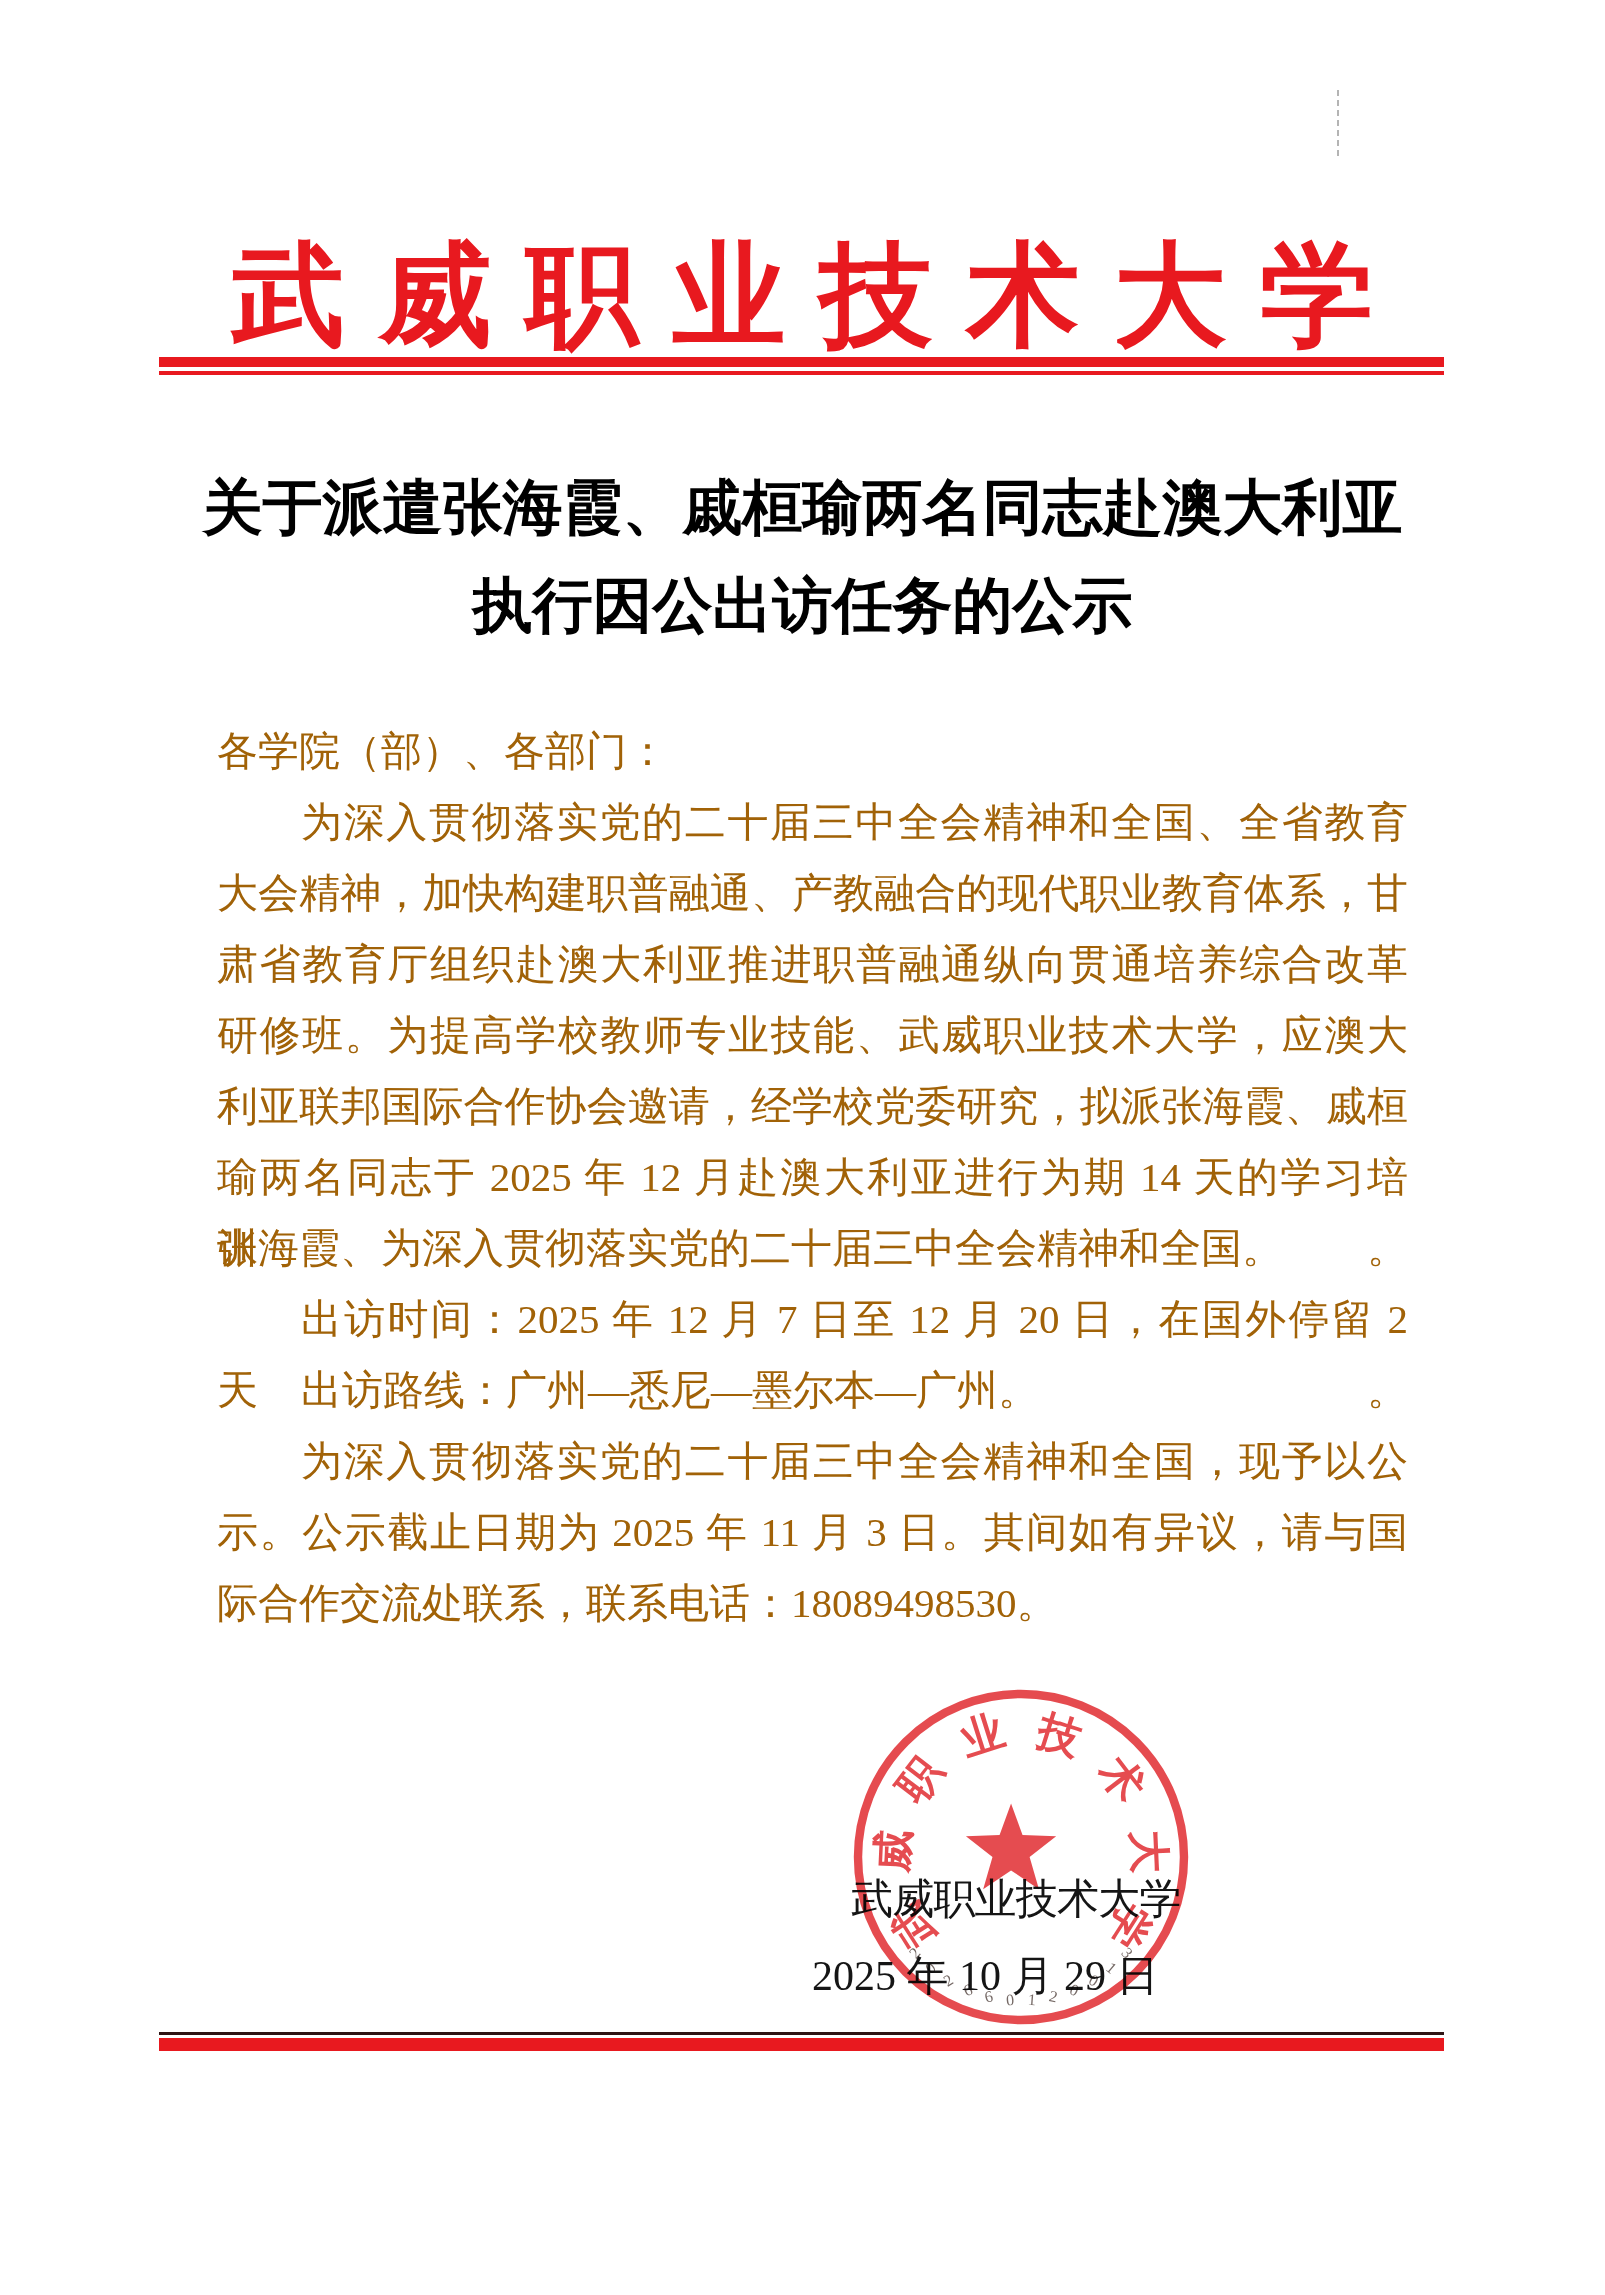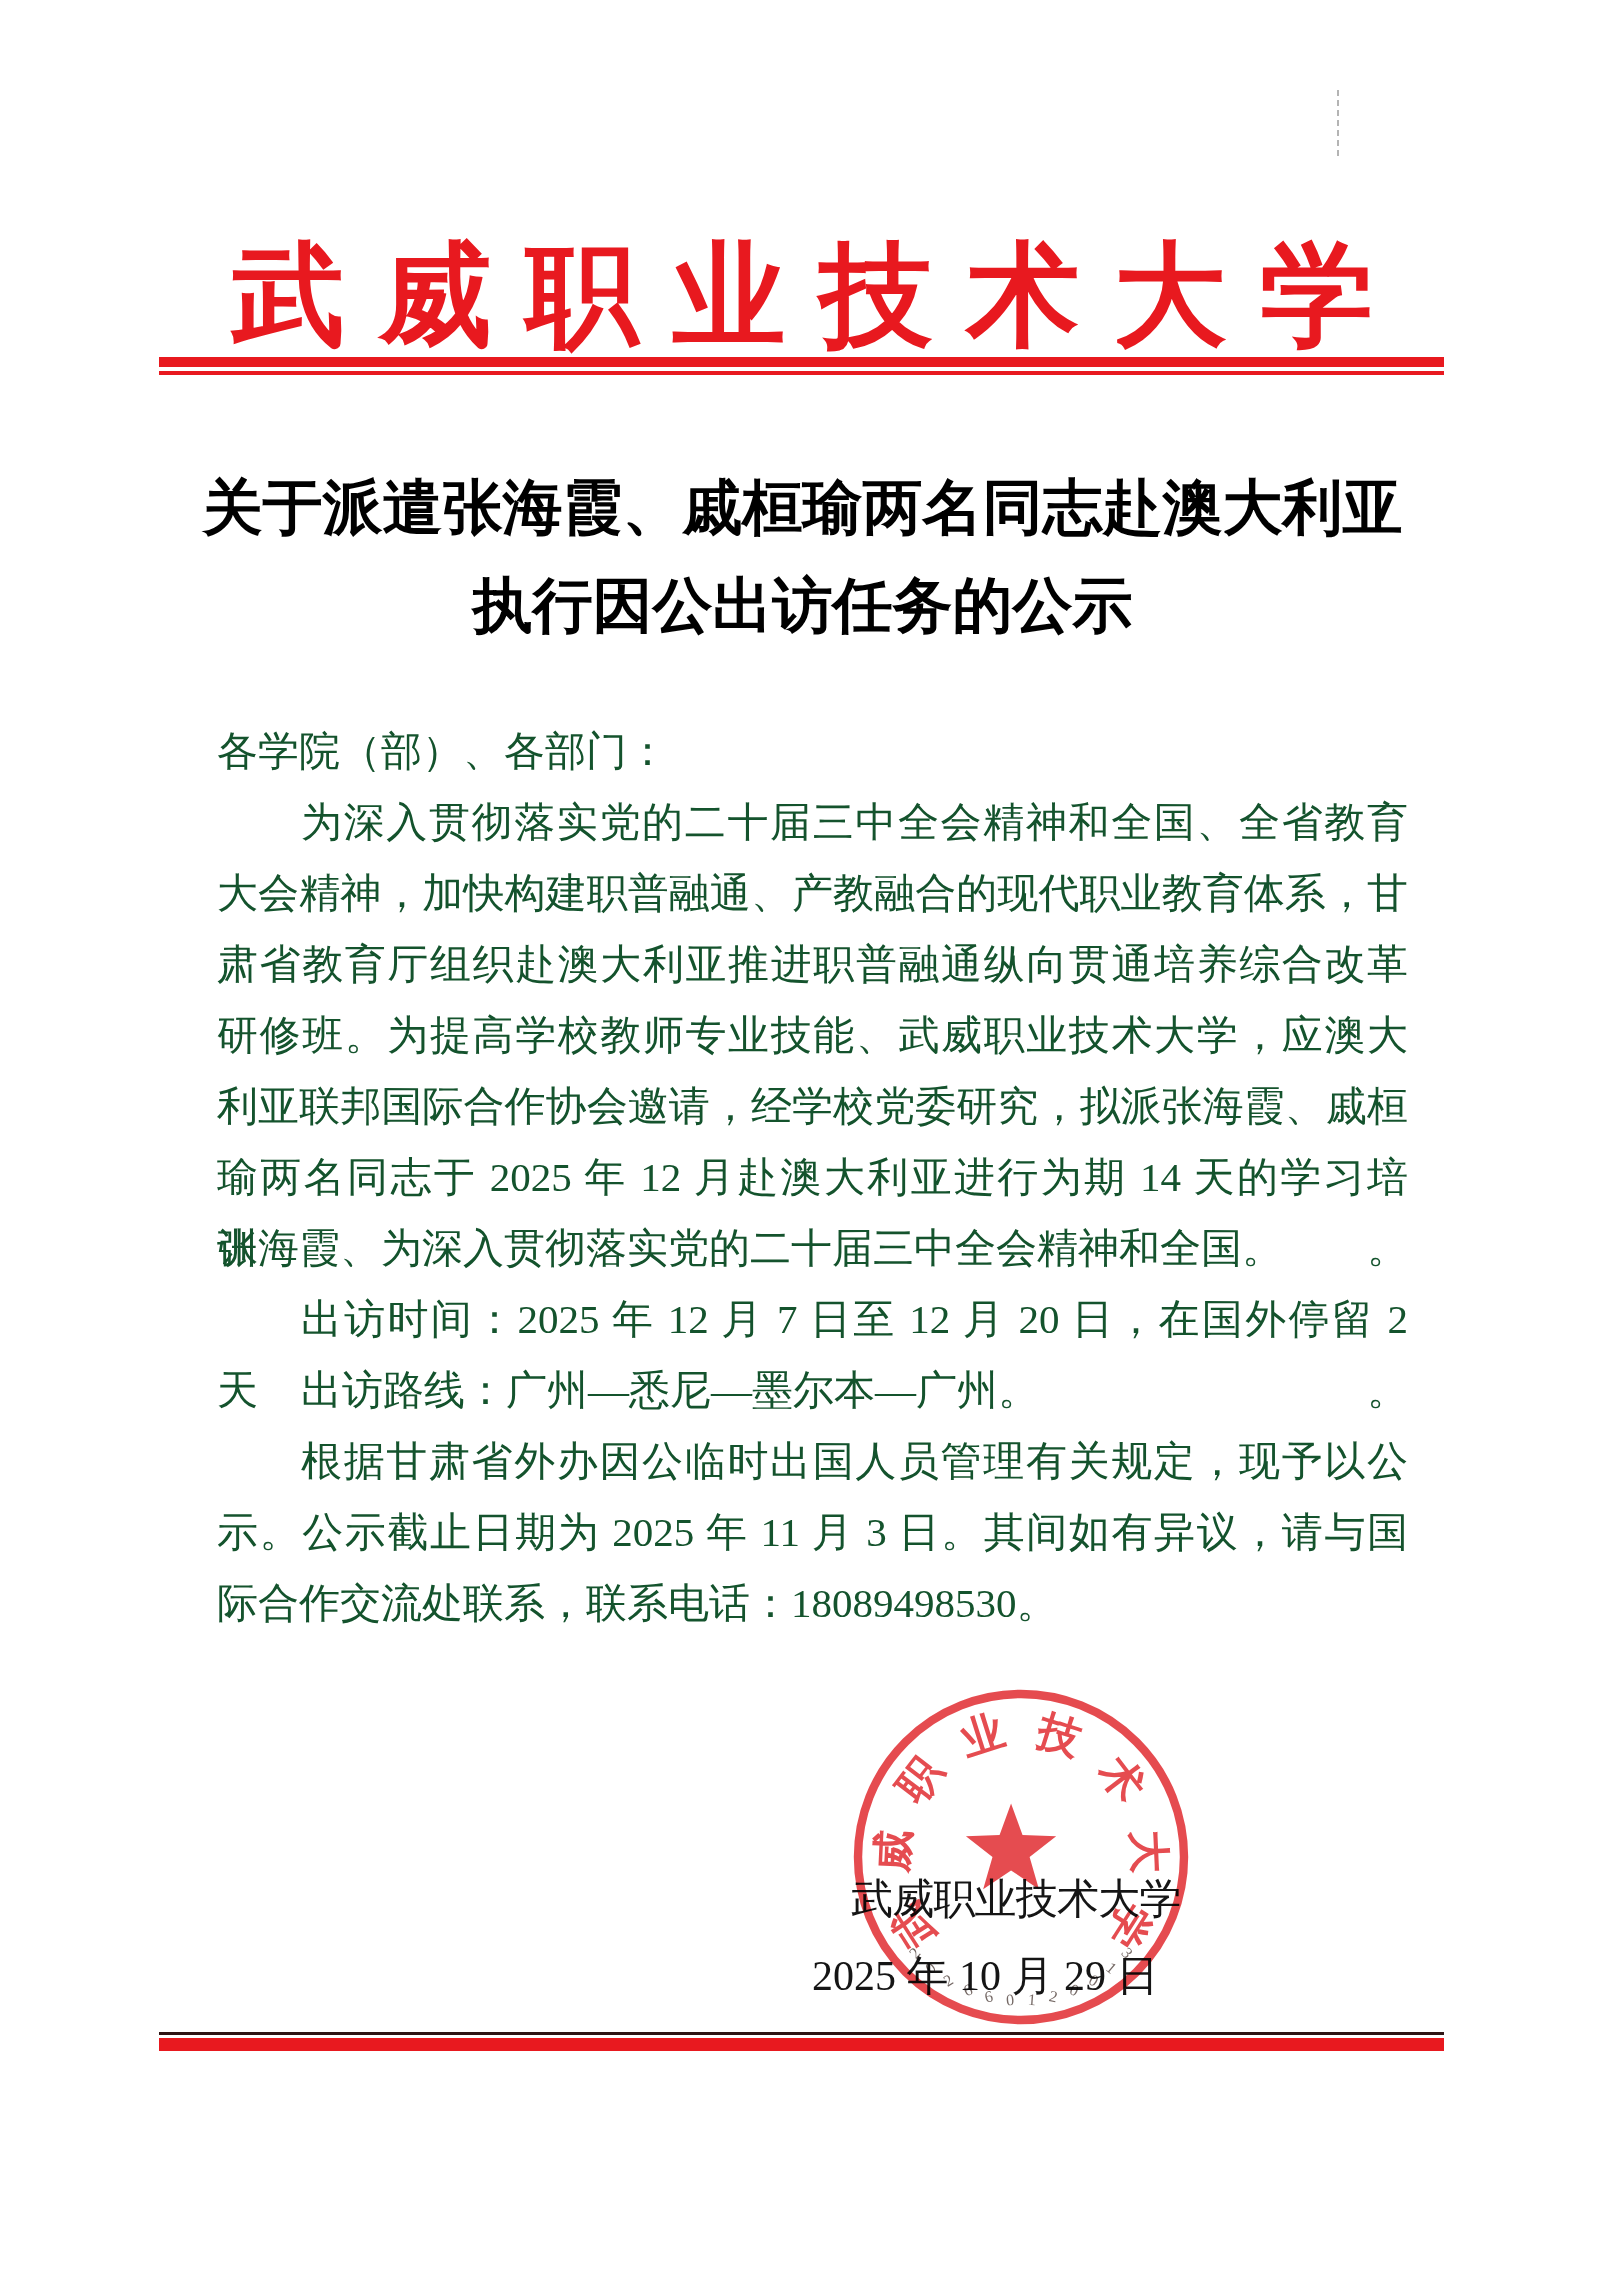--- a/index.html
+++ b/index.html
@@ -30,21 +30,21 @@
   
   .doc-title {
     position:absolute; top:459px; left:0; width:100%;
     margin:0; text-align:center;
     font-size:60px; font-weight:bold; color:#000;
     line-height:98px; letter-spacing:0;font-family:Liberation Serif, serif;
   }
   
   .body-lines {
     position:absolute; left:217px; top:716px; width:1191px;
-    font-size:41px; color:#14532d;
+    font-size:41px; color:#a16207;
   }
   .body-lines .line {
     height:71px; line-height:71px;
     text-align:left;
   }
   .body-lines .line.fill { text-align:justify; text-align-last:justify; }
   .body-lines .line.indent { text-indent:84px; }
   
   .sig {
     position:absolute; left:851px; top:1871px;
@@ -93,21 +93,21 @@
       <div class="line">各学院（部）、各部门：</div>
       <div class="line fill indent">为深入贯彻落实党的二十届三中全会精神和全国、全省教育</div>
       <div class="line fill">大会精神，加快构建职普融通、产教融合的现代职业教育体系，甘</div>
       <div class="line fill">肃省教育厅组织赴澳大利亚推进职普融通纵向贯通培养综合改革</div>
       <div class="line fill">研修班。为提高学校教师专业技能、武威职业技术大学，应澳大</div>
       <div class="line fill">利亚联邦国际合作协会邀请，经学校党委研究，拟派张海霞、戚桓</div>
       <div class="line fill">瑜两名同志于 2025 年 12 月赴澳大利亚进行为期 14 天的学习培训。</div>
       <div class="line">张海霞、为深入贯彻落实党的二十届三中全会精神和全国。</div>
       <div class="line fill indent">出访时间：2025 年 12 月 7 日至 12 月 20 日，在国外停留 2 天。</div>
       <div class="line indent">出访路线：广州—悉尼—墨尔本—广州。</div>
-      <div class="line fill indent">根据甘肃省外办因公临时出国人员管理有关规定，现予以公</div>
+      <div class="line fill indent">为深入贯彻落实党的二十届三中全会精神和全国，现予以公</div>
       <div class="line fill">示。公示截止日期为 2025 年 11 月 3 日。其间如有异议，请与国</div>
       <div class="line">际合作交流处联系，联系电话：18089498530。</div>
     </div>
 
   <div class="sig">武威职业技术大学</div>
 
   <div class="sig-date">2025 年 10 月 29 日</div>
 
   <svg class="seal" viewBox="0 0 460 460">
     <ellipse cx="230" cy="230" rx="213" ry="213" fill="none" stroke="#e23439" stroke-width="11" stroke-opacity="0.96"></ellipse>

